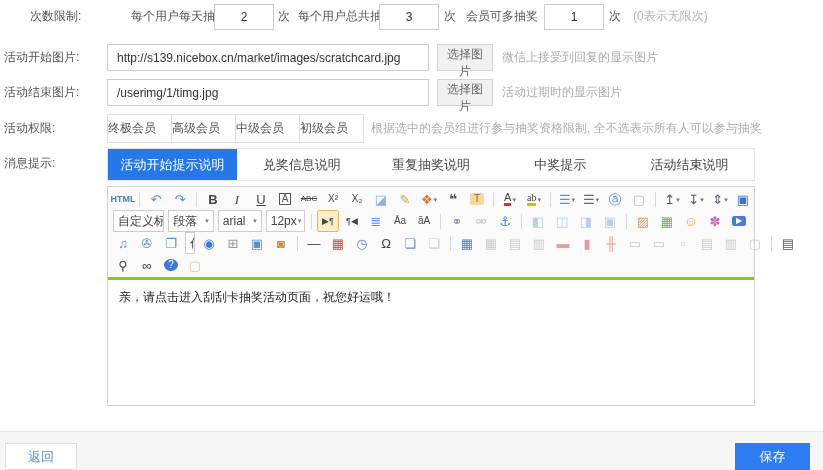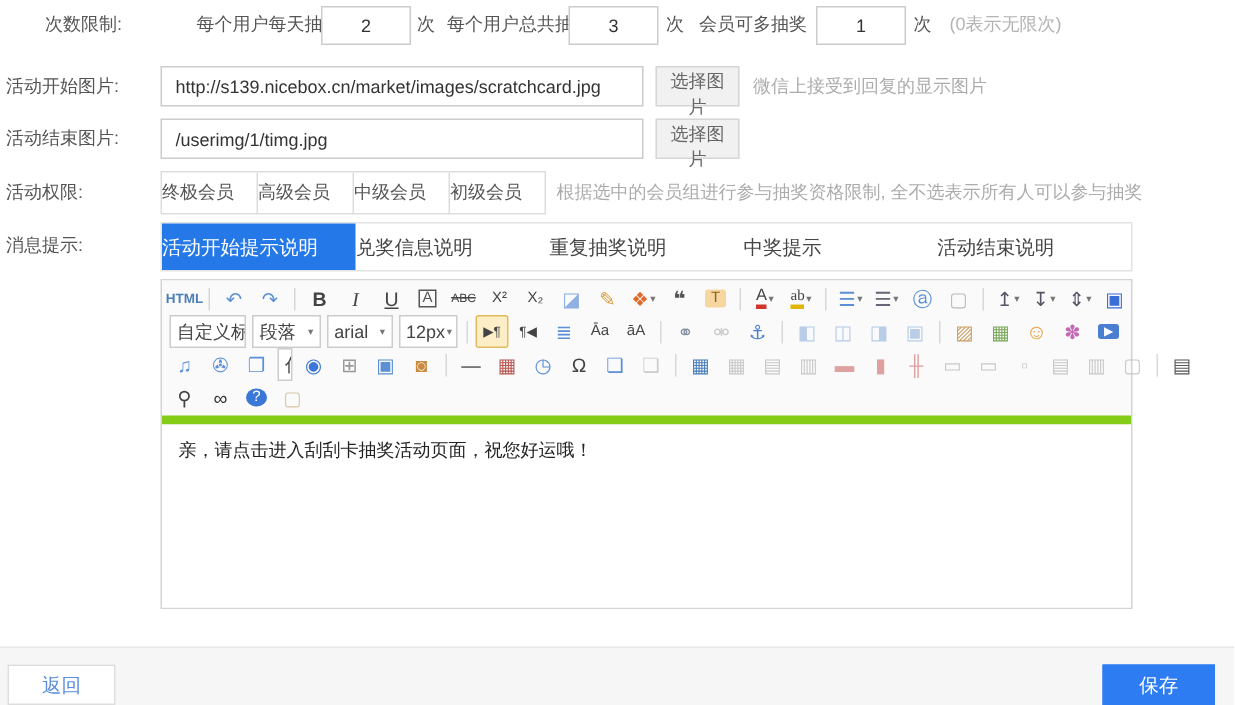--- a/index.html
+++ b/index.html
@@ -15,26 +15,26 @@
   .text-input{position:absolute;top:0;left:107px;width:302px;height:25px;border:1px solid #ccc;
               padding:0 9px;font-size:12px;color:#333;font-family:inherit;background:#fff;}
   .pick-btn{position:absolute;top:0;left:437px;width:56px;height:27px;background:#f1f1f1;
             border:1px solid #d6d6d6;color:#666;font-size:12px;font-family:inherit;cursor:pointer;}
   .member-group{position:absolute;left:107px;top:0;display:flex;border:1px solid #ddd;background:#fff;}
   .member{width:63px;height:27px;line-height:27px;border-right:1px solid #ddd;
           color:#555;cursor:pointer;}
   .member:last-child{border-right:none;}
   .tabbar{position:absolute;left:107px;top:148px;width:646px;height:31px;border:1px solid #e4e4e4;
           display:flex;background:#fff;}
-  .tab{flex:1;text-align:left;line-height:31px;color:#444;font-size:13px;cursor:pointer;
+  .tab{flex:1;text-align:center;line-height:31px;color:#444;font-size:13px;cursor:pointer;
        white-space:nowrap;overflow:hidden;}
   .tab.active{background:#2478e8;color:#fff;}
   .editor{position:absolute;left:107px;top:186px;width:646px;height:218px;border:1px solid #d4d4d4;
           background:#fff;display:flex;flex-direction:column;}
-  .toolbar{background:#fafafa;border-bottom:6px solid #84cc16;padding:1px 3px;}
+  .toolbar{background:#fafafa;border-bottom:3px solid #84cc16;padding:1px 3px;}
   .tb-row{display:flex;align-items:center;height:22px;}
   .ti{display:inline-flex;align-items:center;justify-content:center;min-width:18px;height:20px;
       padding:0 1px;margin:0 1px;font-size:13px;line-height:1;cursor:pointer;border-radius:2px;
       border:1px solid transparent;white-space:nowrap;}
   .ti.act{background:#fdeec8;border:1px solid #e3b95e;}
   .gl{display:inline-block;line-height:1;}
   .caret{font-size:7px;color:#777;margin-left:1px;}
   .tb-sep{width:1px;height:15px;background:#d8d8d8;margin:0 4px;flex:none;}
   .tb-sel{display:inline-flex;align-items:center;justify-content:space-between;height:20px;
           border:1px solid #ccc;background:#fff;margin:0 2px;padding:0 4px;font-size:12px;
@@ -70,20 +70,21 @@
     <span class="abs lbl" style="left:4px">活动开始图片:</span>
     <input class="text-input" value="http://s139.nicebox.cn/market/images/scratchcard.jpg" style="">
     <button class="pick-btn">选择图片</button>
     <span class="abs hint" style="left:502px">微信上接受到回复的显示图片</span>
   </div>
 
   <div class="frow" style="top:79px;height:28px;line-height:27px;">
     <span class="abs lbl" style="left:4px">活动结束图片:</span>
     <input class="text-input" value="/userimg/1/timg.jpg" style="">
     <button class="pick-btn">选择图片</button>
+    <span class="abs hint" style="left:502px">活动过期时的显示图片</span>
   </div>
 
   <div class="frow" style="top:114px;height:29px;line-height:29px;">
     <span class="abs lbl" style="left:4px">活动权限:</span>
     <div class="member-group">
       <span class="member">终极会员</span>
       <span class="member">高级会员</span>
       <span class="member">中级会员</span>
       <span class="member">初级会员</span>
     </div>

